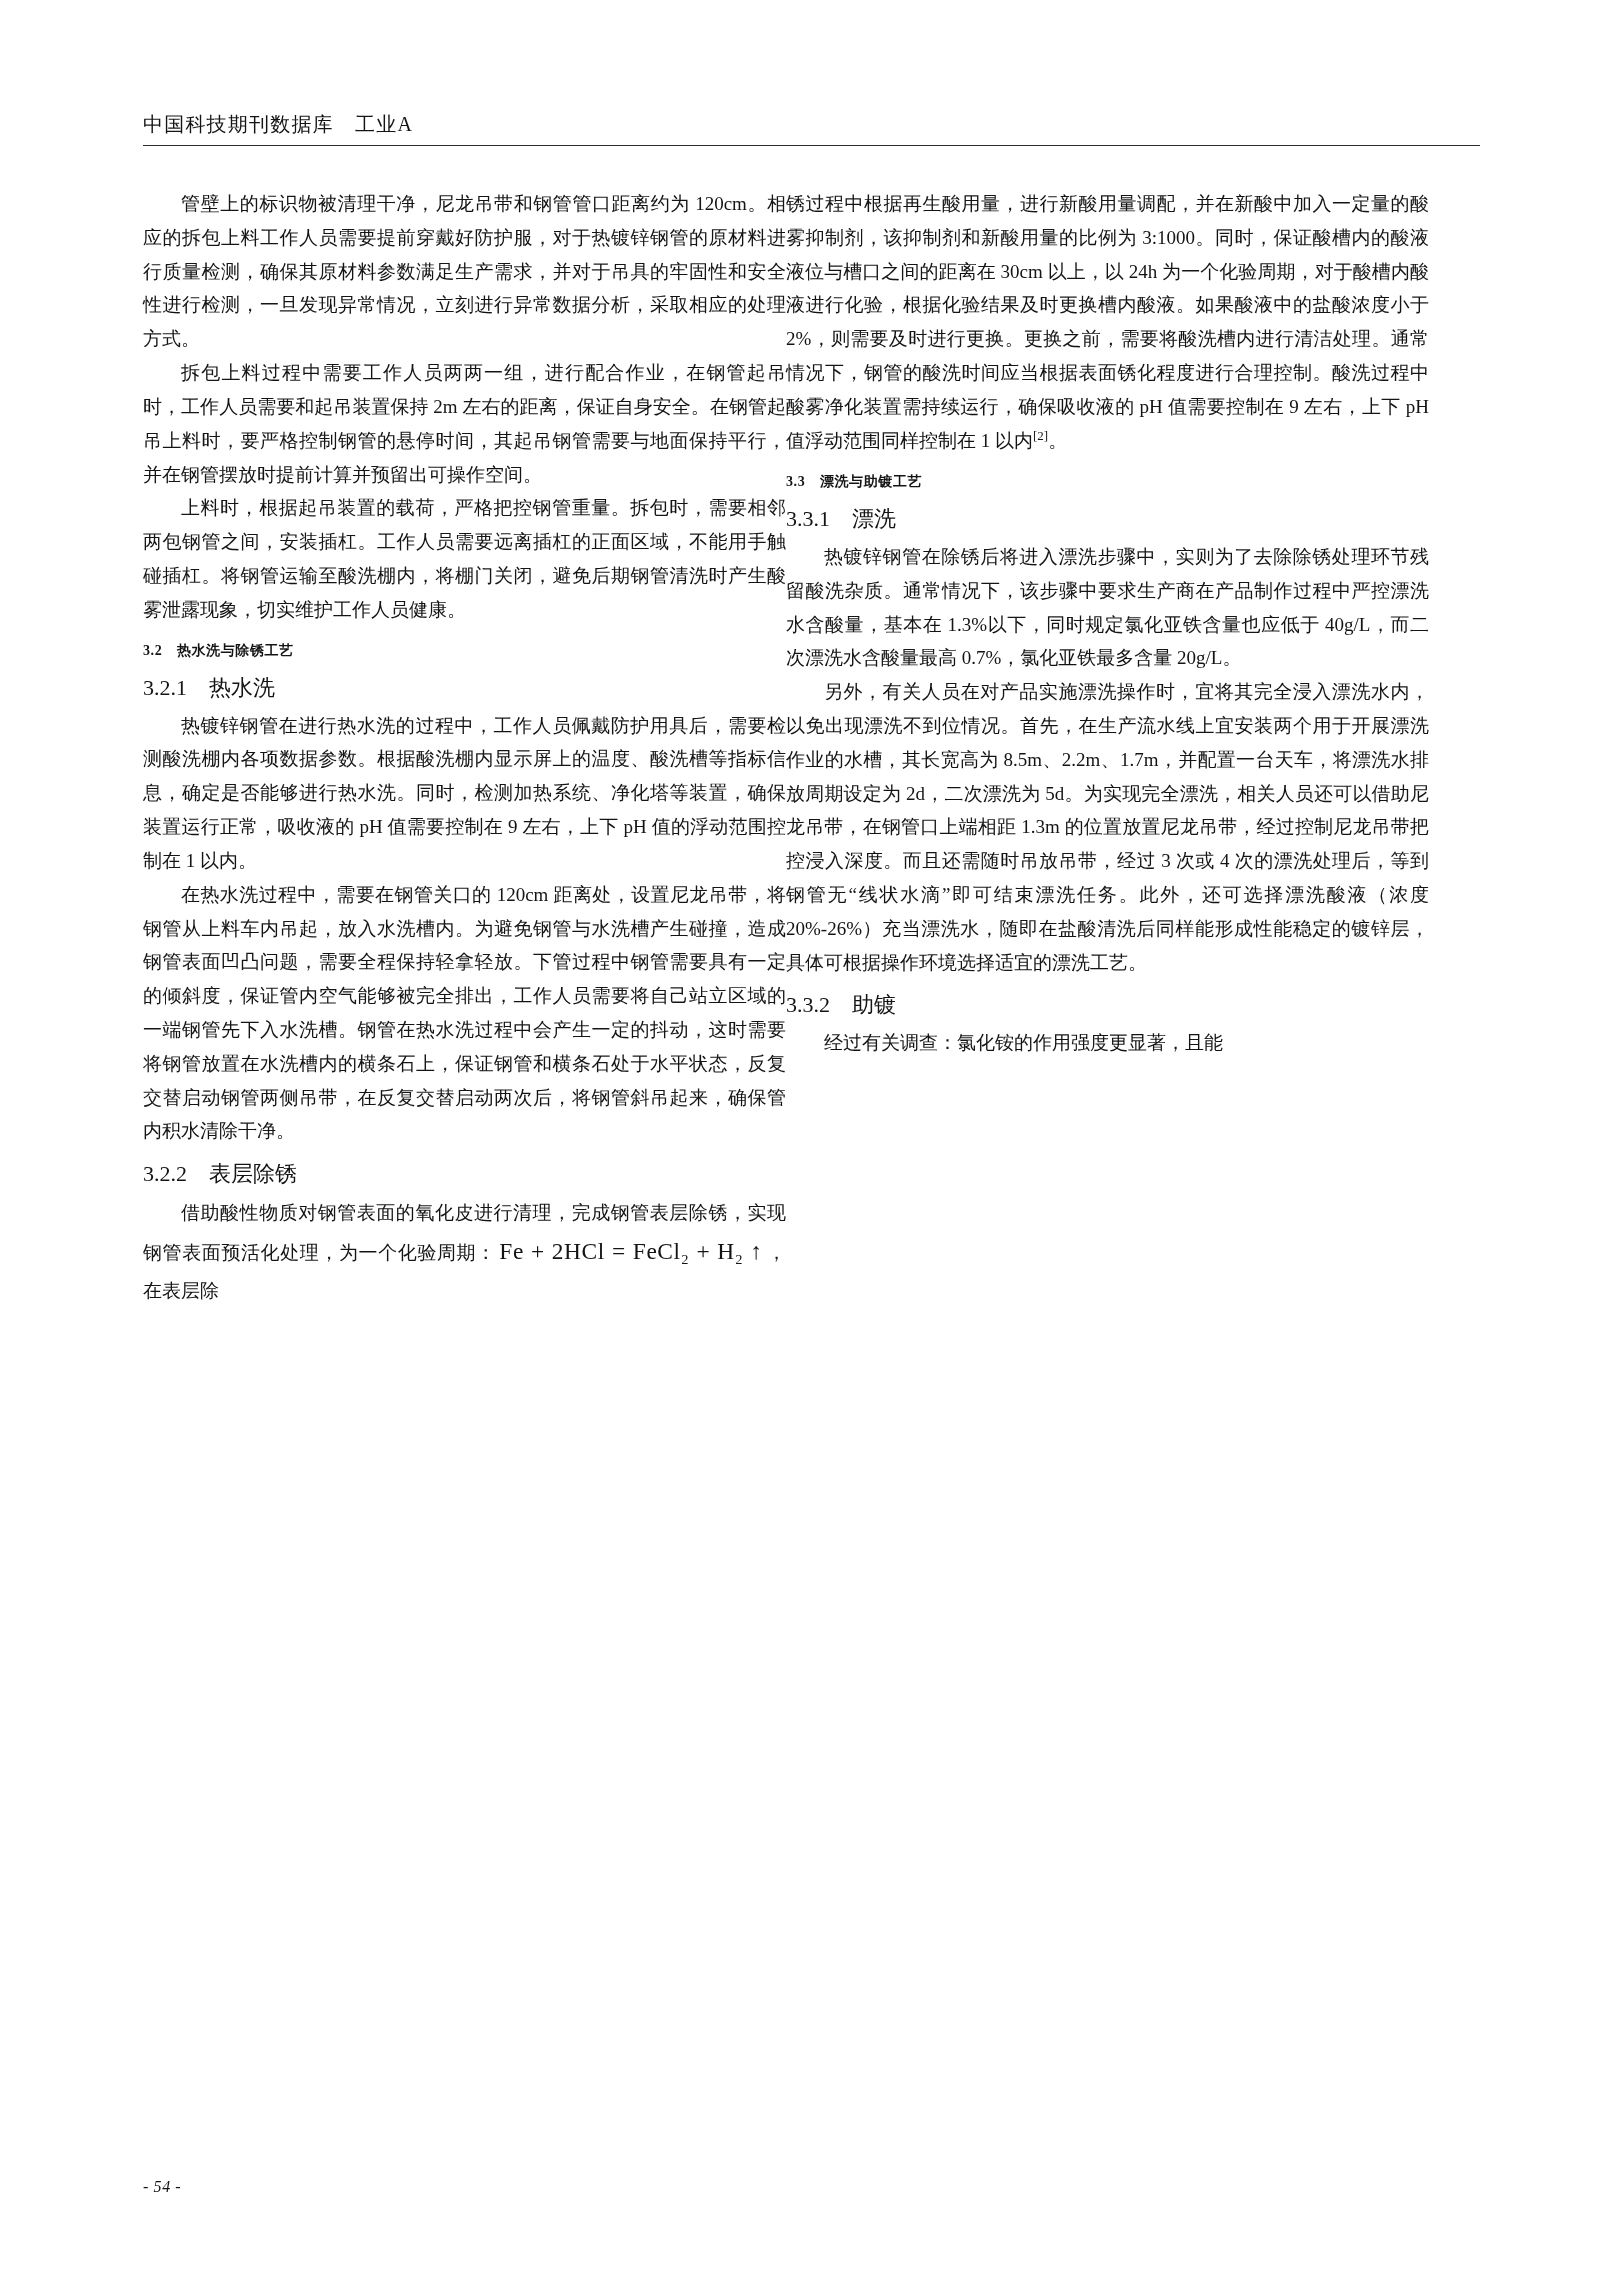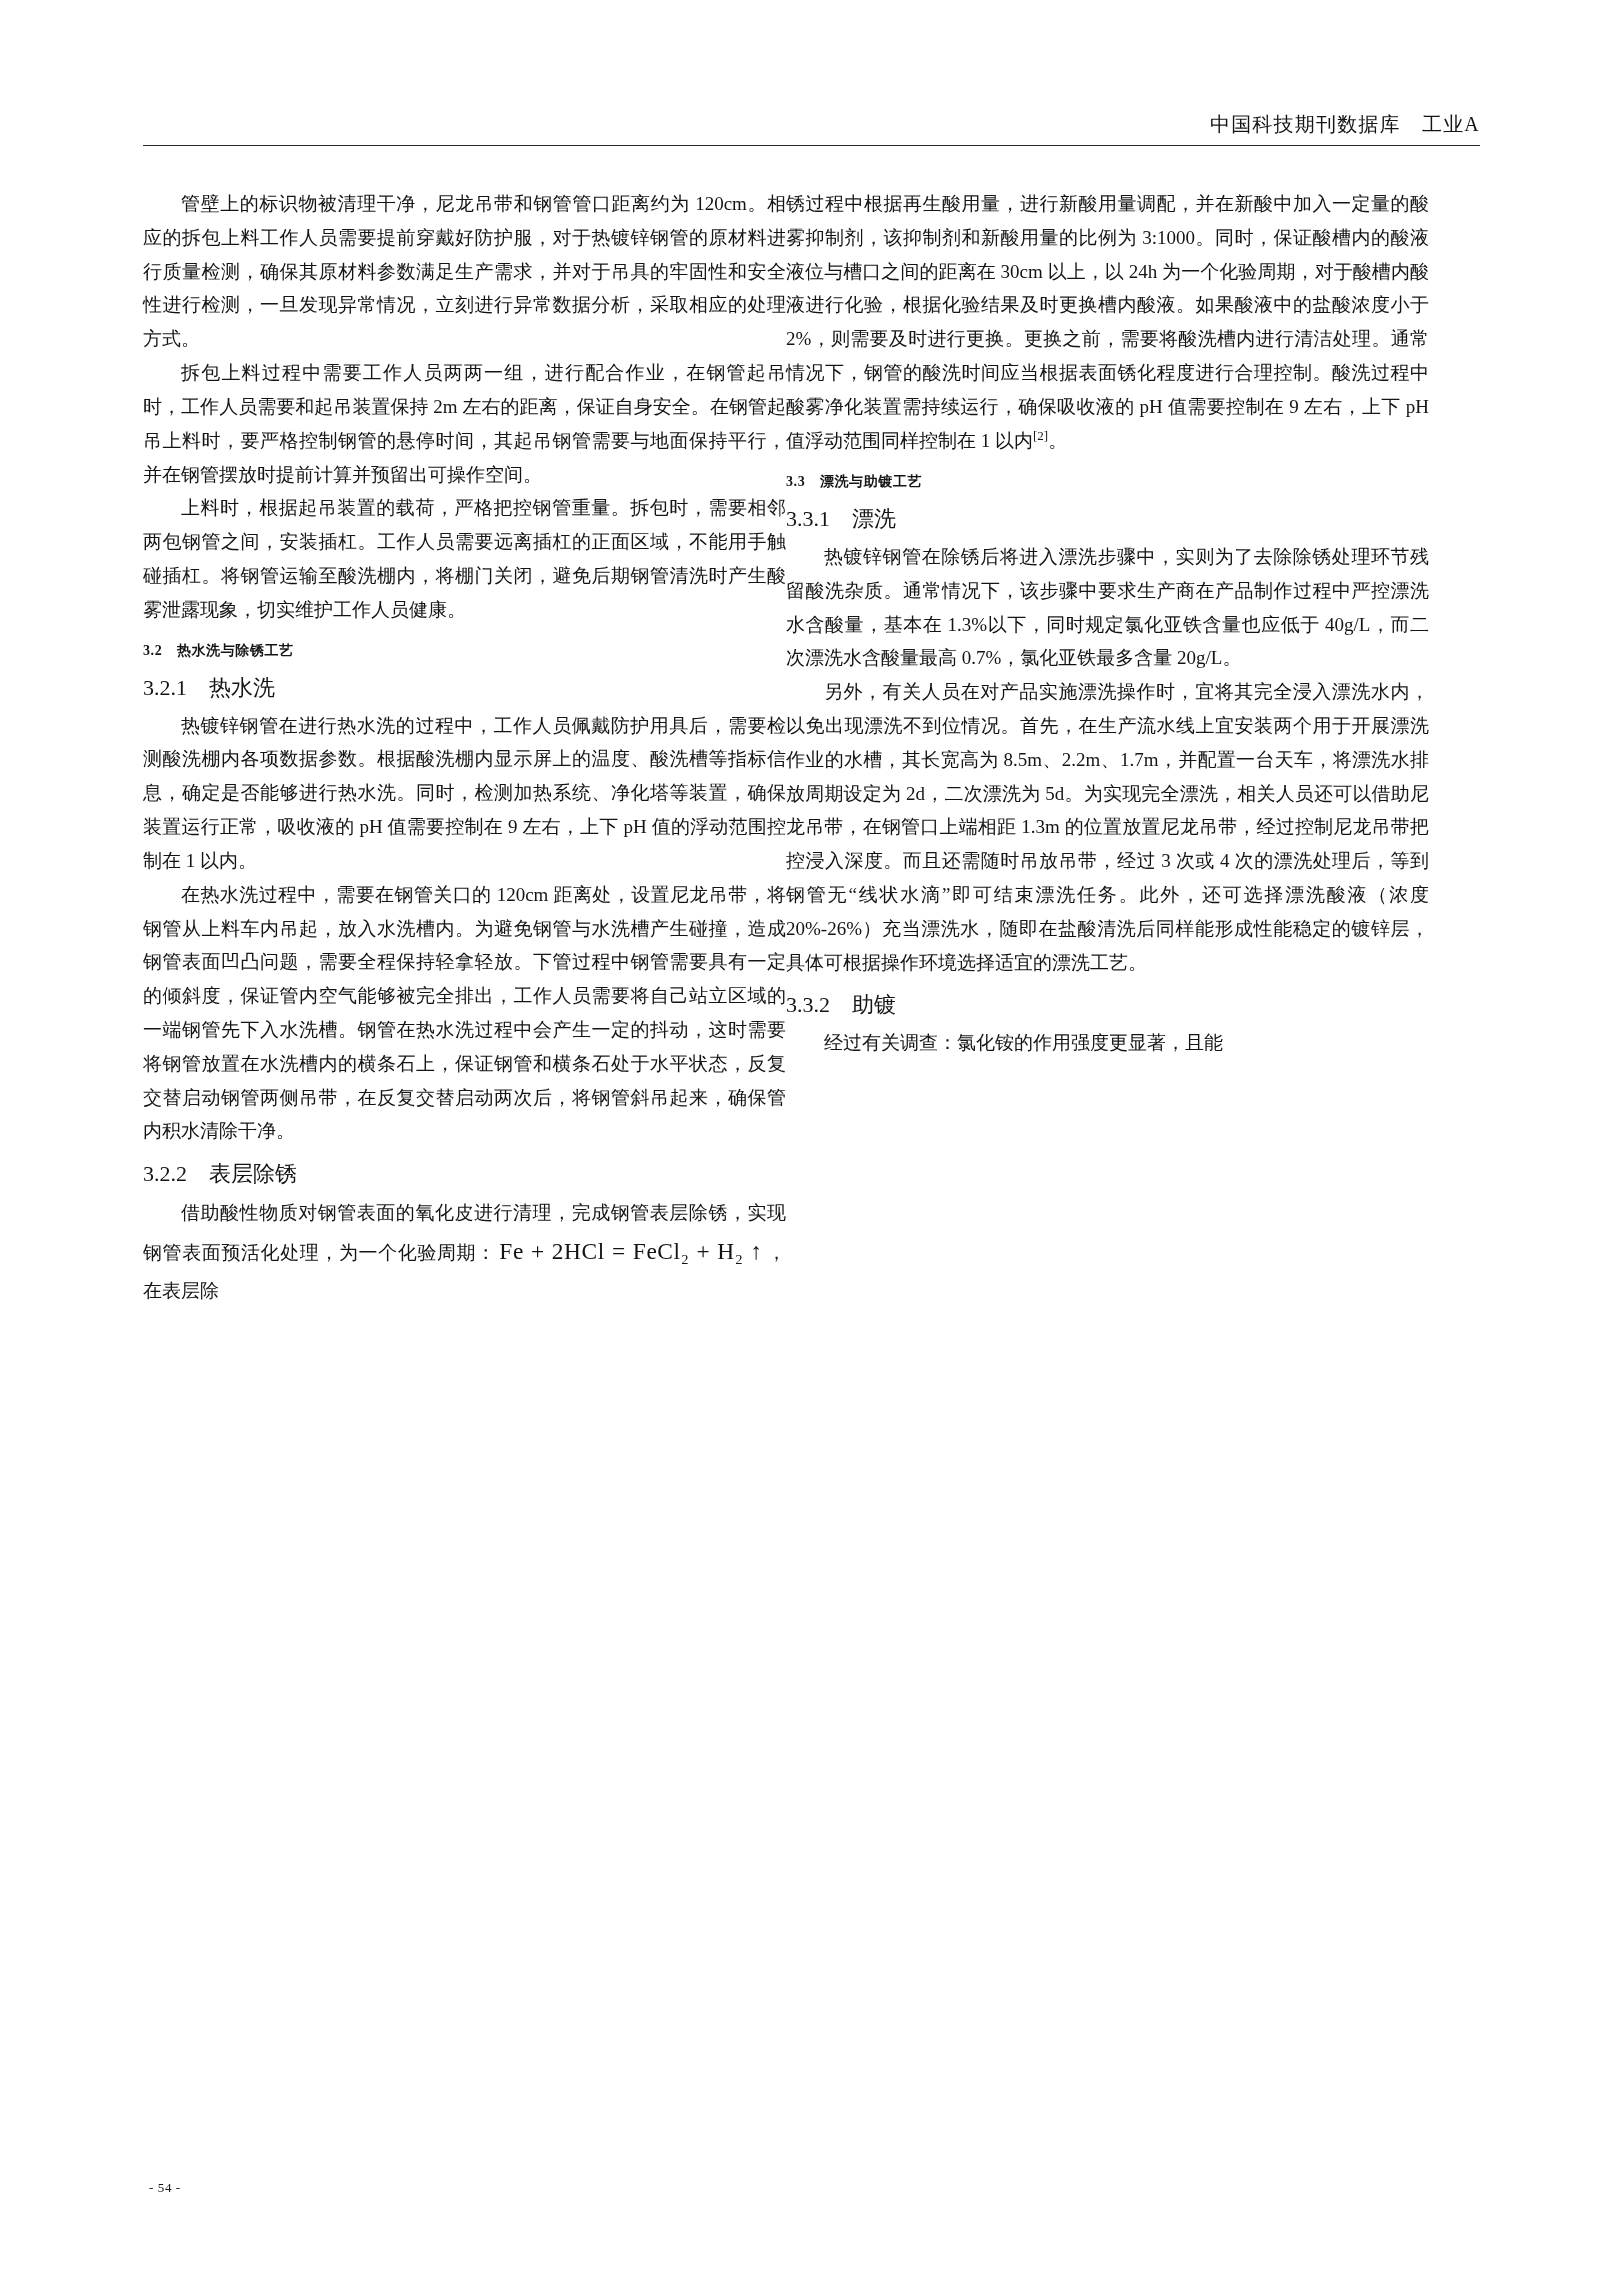--- a/index.html
+++ b/index.html
@@ -16,21 +16,21 @@
     box-sizing: border-box;
     font-family: "Liberation Serif", "DejaVu Serif", serif;
     color: #141414;
     overflow: hidden;
   }
   .header {
     position: absolute;
     top: 111px;
     left: 143px;
     right: 143px;
-    text-align: right;
+    text-align: left;
     font-size: 20px;
     letter-spacing: 1.2px;
     font-family: "Liberation Serif", "DejaVu Serif", serif;
   }
   .header-rule {
     position: absolute;
     top: 145px;
     left: 143px;
     width: 1337px;
     border-top: 1.2px solid #2b2b2b;
@@ -79,24 +79,25 @@
     letter-spacing: 0.6px;
     padding: 0 3.5px;
     white-space: nowrap;
   }
   .sup-ref {
     font-size: 13px;
     vertical-align: super;
   }
   .footer {
     position: absolute;
-    left: 149px;
+    left: 143px;
     bottom: 99px;
-    font-size: 13px;
+    font-size: 16px;
     letter-spacing: 0.6px;
+    font-style: italic;
   }
 </style>
 </head>
 <body>
 
 <div class="page">
 
   <div class="header">中国科技期刊数据库　工业A</div>
   <div class="header-rule"></div>
 

